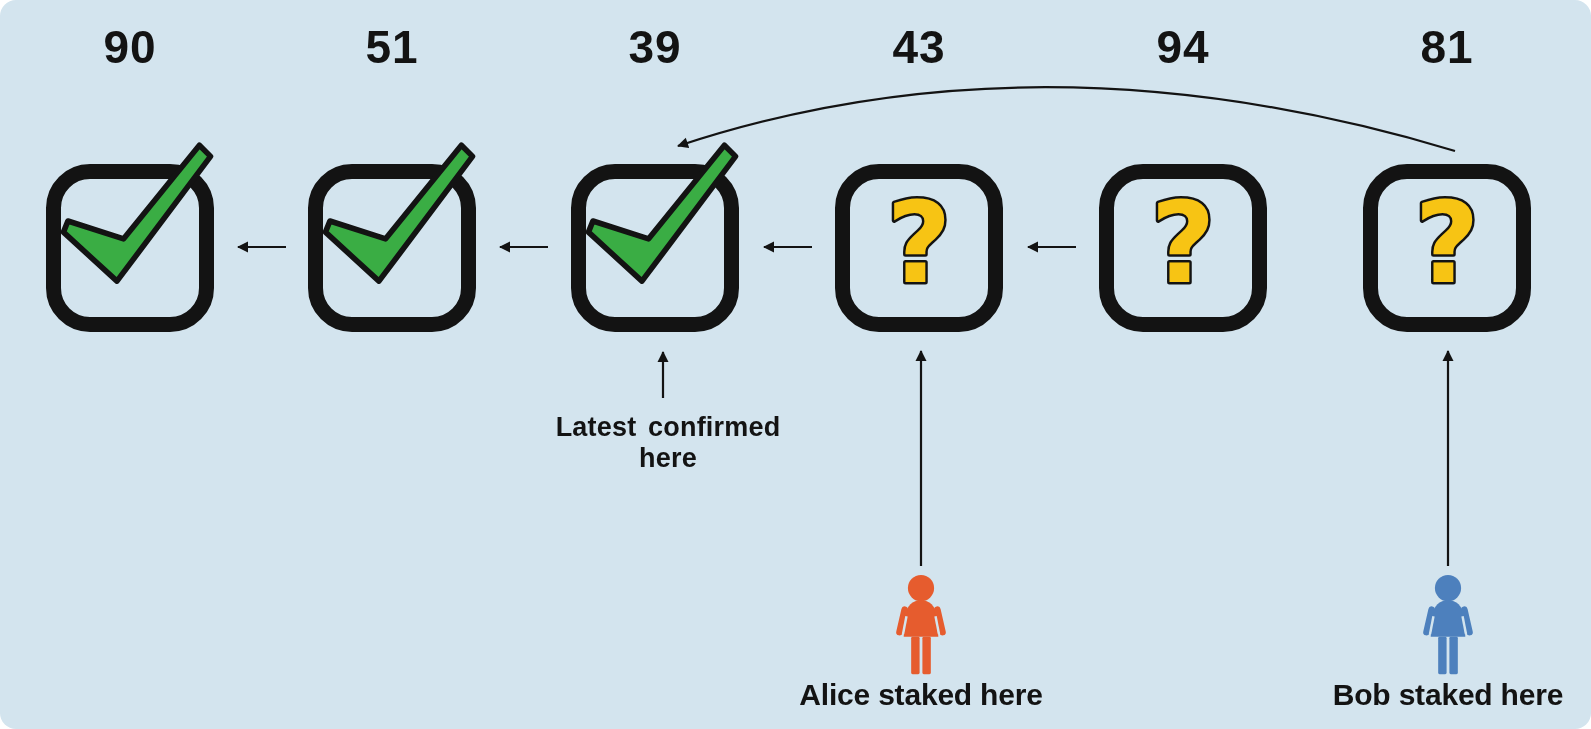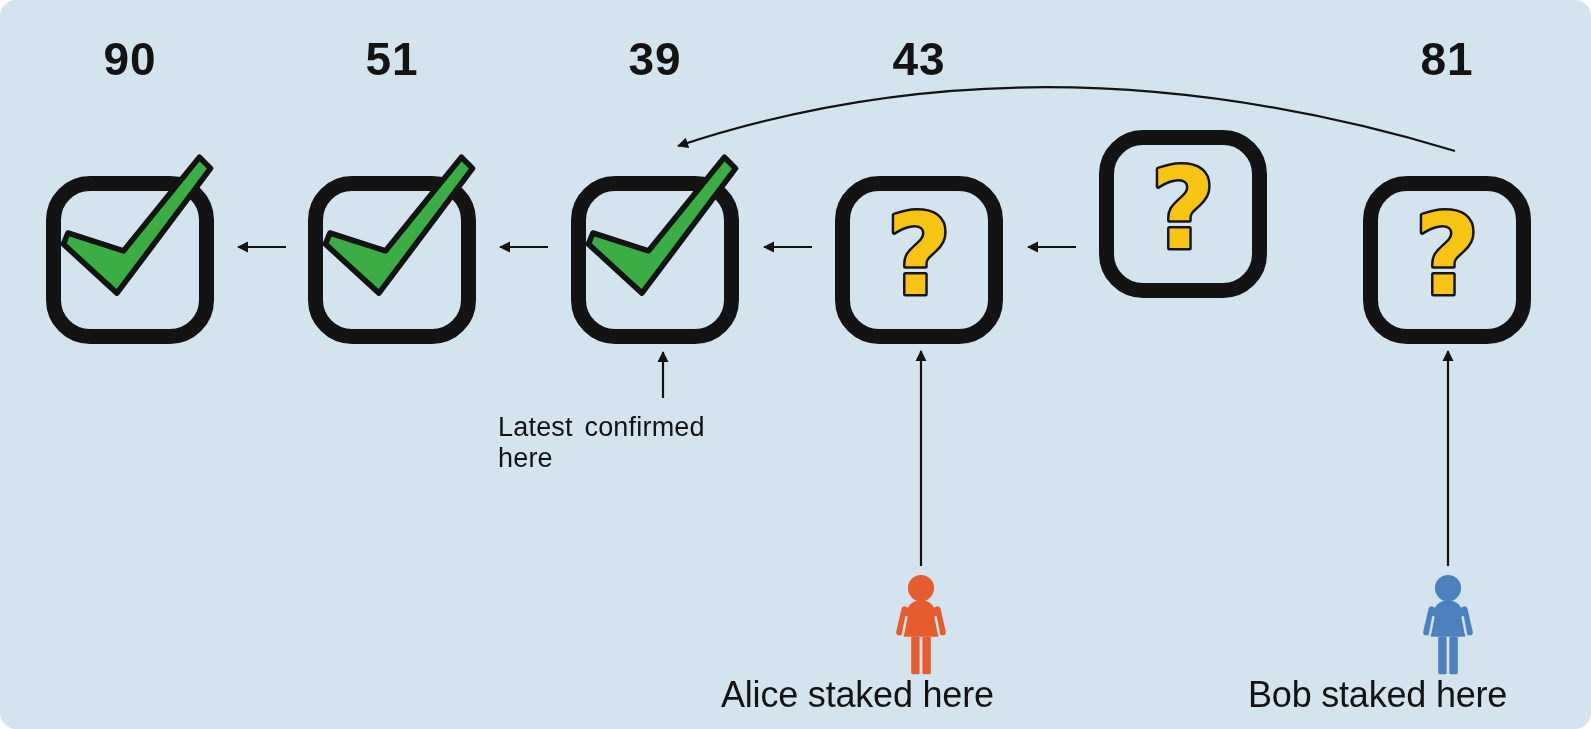--- a/index.html
+++ b/index.html
@@ -5,21 +5,21 @@
   html,body{margin:0;padding:0;background:#ffffff;}
   .canvas{
     position:relative;
     width:1591px;height:729px;
     background:var(--canvas-bg,#d3e4ee);
     border-radius:16px;
     overflow:hidden;
     font-family:"Liberation Sans",sans-serif;
     color:var(--ink,#131313);
   }
-  .block{position:absolute;top:36px;width:168px;}
+  .block{position:absolute;top:24px;width:168px;}
   .block-number{
     text-align:center;font-size:46px;line-height:46px;font-weight:bold;
     letter-spacing:1px;color:var(--ink,#131313);
   }
   .block-box{
     position:relative;margin-top:94px;
     width:138px;height:138px;
     border:15px solid var(--ink,#131313);
     border-radius:44px;
     background:transparent;
@@ -30,25 +30,25 @@
   .q-text{
     fill:var(--question-yellow,#f7c414);
     stroke:var(--ink,#131313);stroke-width:5px;
     paint-order:stroke;stroke-linejoin:round;
     font-family:"DejaVu Sans",sans-serif;font-weight:bold;
   }
   .arrows{position:absolute;left:0;top:0;width:1591px;height:729px;pointer-events:none;}
   .arrow-path{stroke:var(--ink,#131313);stroke-width:2.2;fill:none;}
   .arrow-head{fill:var(--ink,#131313);}
   .caption{
-    position:absolute;text-align:left;font-weight:normal;
+    position:absolute;text-align:center;font-weight:bold;
     color:var(--ink,#131313);
   }
   .caption-latest{left:498px;top:412px;width:340px;font-size:27px;line-height:31px;letter-spacing:0.2px;word-spacing:4px;}
-  .caption-staker{font-size:36px;line-height:34px;letter-spacing:-0.2px;width:400px;top:678px;}
+  .caption-staker{font-size:30px;line-height:34px;letter-spacing:-0.2px;width:400px;top:678px;}
   .caption-alice{left:721px;}
   .caption-bob{left:1248px;}
   .person-svg{position:absolute;width:60px;height:103px;overflow:visible;}
   .person-alice{left:891px;top:575px;}
   .person-bob{left:1418px;top:575px;}
   .alice-fill{fill:var(--alice-orange,#e65c2e);}
   .alice-stroke{stroke:var(--alice-orange,#e65c2e);}
   .bob-fill{fill:var(--bob-blue,#4d80bd);}
   .bob-stroke{stroke:var(--bob-blue,#4d80bd);}
   .bg-stroke{stroke:var(--canvas-bg,#d3e4ee);}
@@ -88,20 +88,21 @@
   <div class="block" style="left:835px">
     <div class="block-number">43</div>
     <div class="block-box">
       <svg class="q-svg" viewBox="0 0 138 138">
         <text class="q-text" x="69" y="103" font-size="112" text-anchor="middle">?</text>
       </svg>
     </div>
   </div>
 
   <div class="block" style="left:1099px">
+    <div class="block-number">94</div>
     <div class="block-box">
       <svg class="q-svg" viewBox="0 0 138 138">
         <text class="q-text" x="69" y="103" font-size="112" text-anchor="middle">?</text>
       </svg>
     </div>
   </div>
 
   <div class="block" style="left:1363px">
     <div class="block-number">81</div>
     <div class="block-box">

